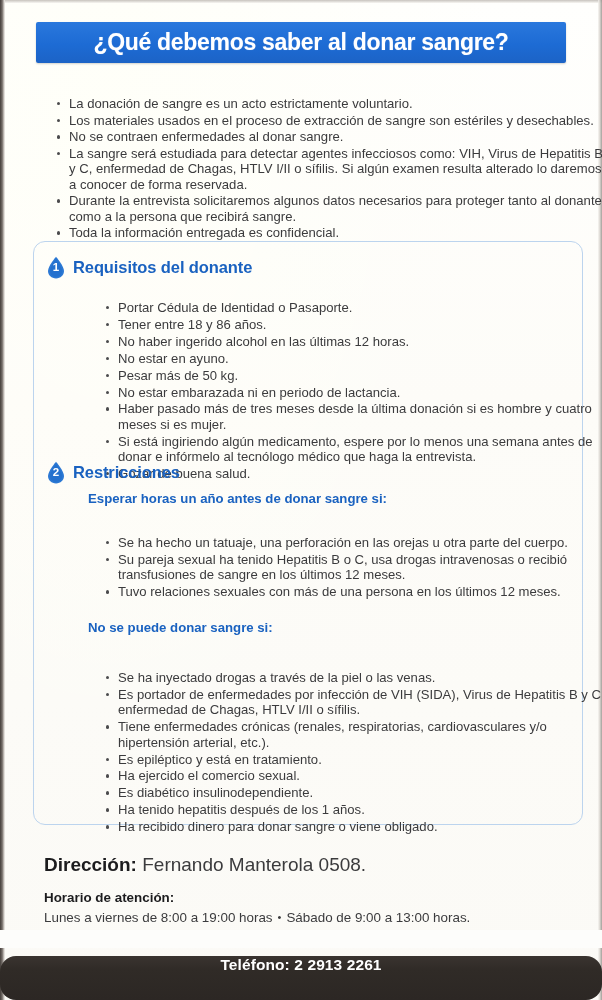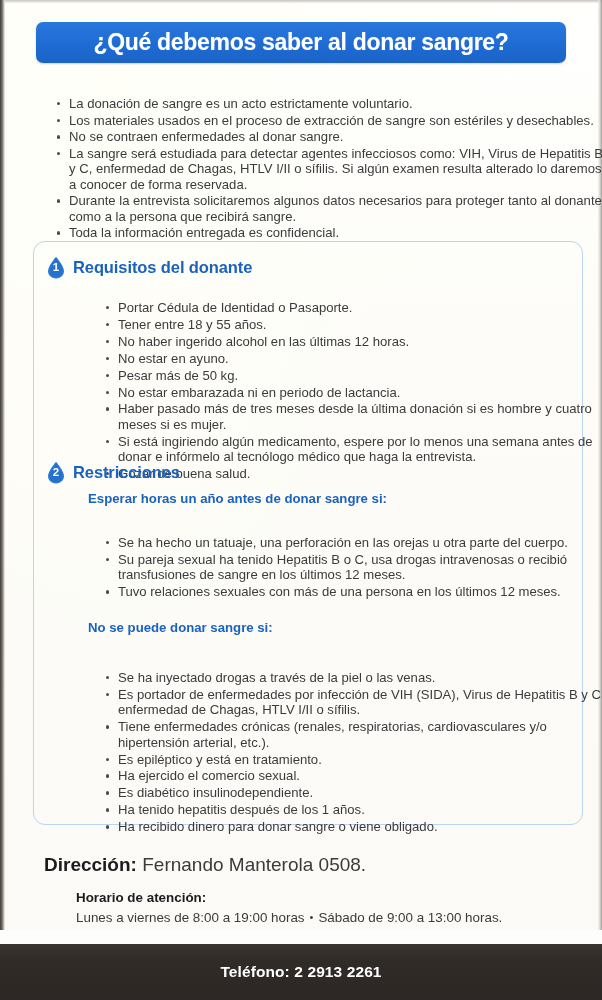--- a/index.html
+++ b/index.html
@@ -53,21 +53,21 @@
       linear-gradient(180deg, #fffffd 0%, #fdfcf8 40%, #fbfaf6 100%);
     pointer-events: none;
   }
 
   
   .banner {
     position: absolute;
     left: 36px; top: 22px;
     width: 530px; height: 41px;
     background: linear-gradient(180deg, #2a78dd 0%, #1d6bd4 55%, #1c63c6 100%);
-    border-radius: 7px;
+    border-radius: 2px;
     display: flex;
     align-items: center;
     justify-content: center;
     box-shadow: 0 1px 2px rgba(0,0,0,.18);
   }
   .banner-title {
     color: #ffffff;
     font-size: 23px;
     font-weight: bold;
     letter-spacing: -0.3px;
@@ -172,21 +172,20 @@
     line-height: 17px;
     white-space: nowrap;
   }
   .addr b, .hours b { color: #1c1c1e; font-weight: bold; }
   .hours {
     position: absolute;
     left: 44px; top: 889px;
     font-size: 13.4px;
     color: #3b3b3d;
     line-height: 18px;
-    margin-left: 32px;
   }
   .hours-label { display: block; margin-bottom: 1px; }
   .hours-value { display: block; white-space: nowrap; }
   .hours-sep { padding: 0 5px; font-size: 11px; vertical-align: 1px; }
 
   
   .logo {
     position: absolute;
     left: 466px; top: 845px;
     width: 118px; height: 50px;
@@ -213,25 +212,25 @@
   .logo-mark {
     position: absolute;
     right: 0px; top: 1px;
     width: 34px; height: 31px;
   }
 
   
   .phonebar {
     position: absolute;
     left: 0; bottom: 0;
-    width: 602px; height: 56px;
+    width: 602px; height: 44px;
     background: linear-gradient(180deg, #3a3430 0%, #302b27 30%, #2c2724 100%);
     display: flex;
-    align-items: center;
     justify-content: center;
+    border-radius: 16px;
   }
   .phonebar-text {
     color: #ffffff;
     font-size: 15.5px;
     font-weight: bold;
     letter-spacing: 0.1px;
     white-space: nowrap;
   }
   .phonebar-gap {
     position: absolute;
@@ -271,21 +270,21 @@
         <path d="M10 0.8 C10 0.8 2 10.2 2 15.0 C2 19.4 5.6 22.4 10 22.4 C14.4 22.4 18 19.4 18 15.0 C18 10.2 10 0.8 10 0.8 Z" fill="#2b78d4"></path>
         <path d="M10 2.8 C10 2.8 4 10.8 4 14.9 C4 18.4 6.7 20.7 10 20.7 C13.3 20.7 16 18.4 16 14.9 C16 10.8 10 2.8 10 2.8 Z" fill="#1f6cc9" opacity="0.55"></path>
       </svg>
       <span class="num">1</span>
     </span>
     <span class="section-title">Requisitos del donante</span>
   </div>
 
   <ul class="bullets list-req">
     <li>Portar Cédula de Identidad o Pasaporte.</li>
-    <li>Tener entre 18 y 55 años.</li>
+    <li>Tener entre 18 y 86 años.</li>
     <li>No haber ingerido alcohol en las últimas 12 horas.</li>
     <li>No estar en ayuno.</li>
     <li>Pesar más de 50 kg.</li>
     <li>No estar embarazada ni en periodo de lactancia.</li>
     <li>Haber pasado más de tres meses desde la última donación si es hombre y cuatro meses si es mujer.</li>
     <li>Si está ingiriendo algún medicamento, espere por lo menos una semana antes de donar e infórmelo al tecnólogo médico que haga la entrevista.</li>
     <li>Gozar de buena salud.</li>
   </ul>
 
   <div class="section-head sec2-head">

